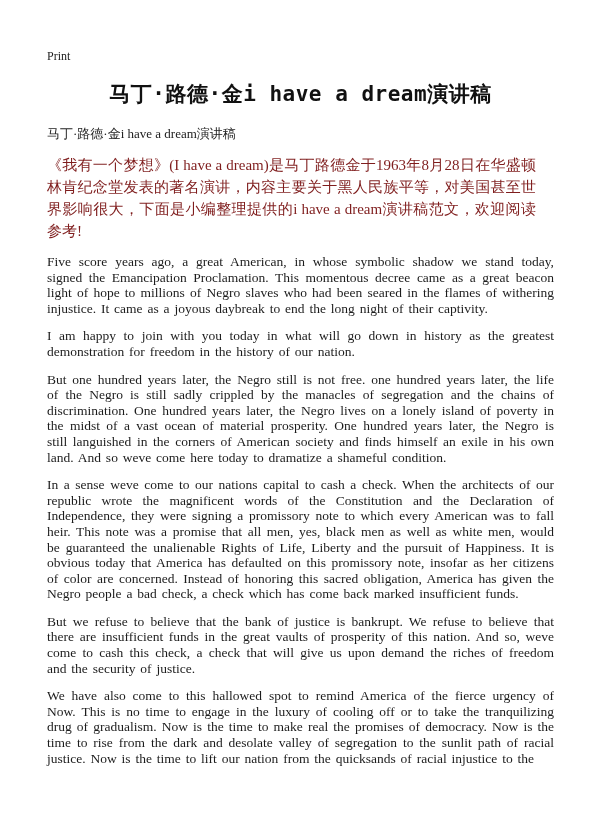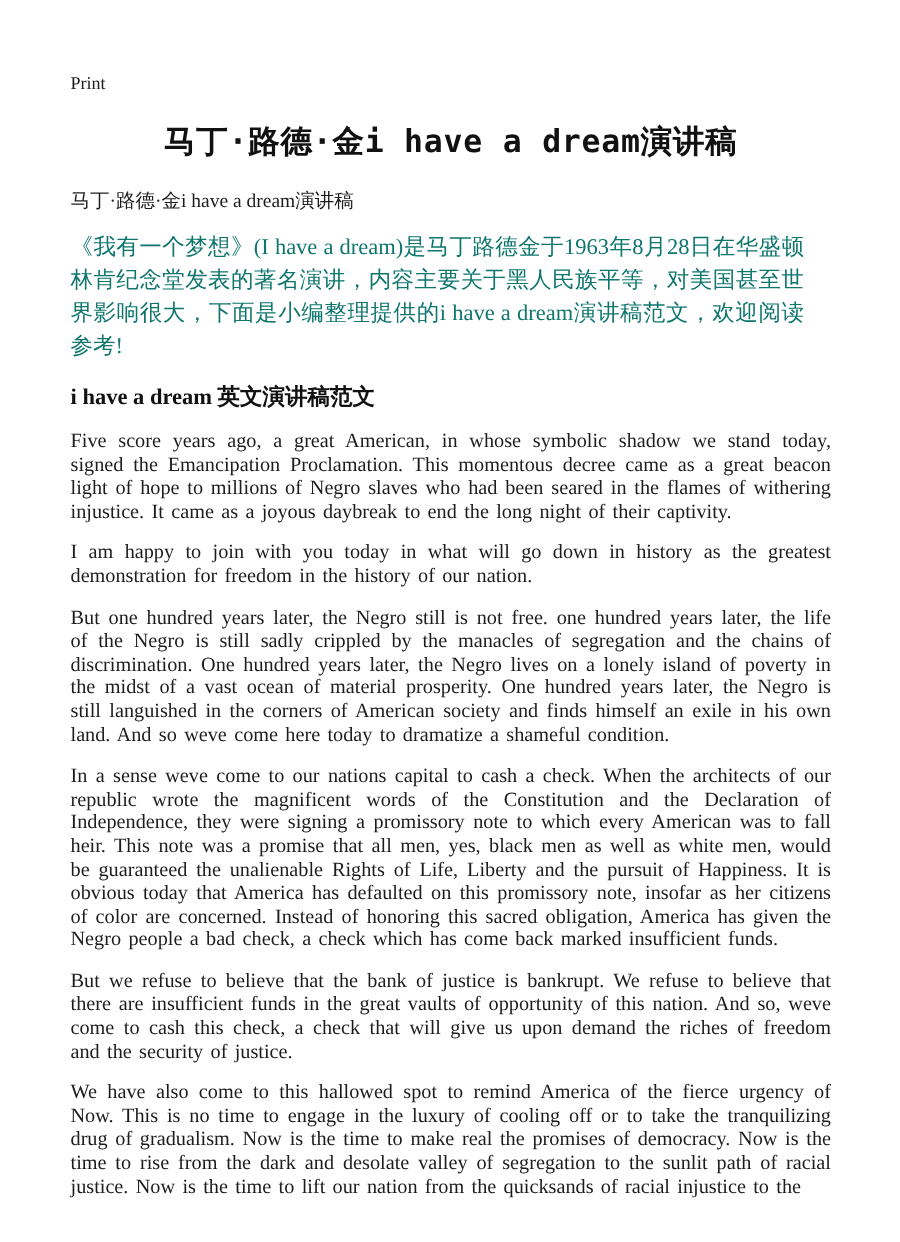--- a/index.html
+++ b/index.html
@@ -43,21 +43,21 @@
     font-family: "Liberation Serif", serif;
     font-size: 13px;
     color: #1c1c1c;
   }
   .intro-para {
     margin: 11px 18px 0 0;
     font-family: "Liberation Serif", serif;
     font-size: 15px;
     line-height: 22px;
     text-align: justify;
-    color: #0f766e;
+    color: #7f1d1d;
   }
   .section-heading {
     margin: 13px 0 0 0;
     font-family: "Liberation Serif", serif;
     font-weight: bold;
     font-size: 15px;
     color: #111111;
   }
   .body-para {
     margin: 12px 0 0 0;
@@ -75,27 +75,26 @@
 <div class="page">
 
   <div class="print-link">Print</div>
 
   <h1 class="doc-title">马丁·路德·金i have a dream演讲稿</h1>
 
   <div class="doc-subtitle">马丁·路德·金i have a dream演讲稿</div>
 
   <p class="intro-para">《我有一个梦想》(I have a dream)是马丁路德金于1963年8月28日在华盛顿林肯纪念堂发表的著名演讲，内容主要关于黑人民族平等，对美国甚至世界影响很大，下面是小编整理提供的i have a dream演讲稿范文，欢迎阅读参考!</p>
 
-  <h2 class="section-heading">i have a dream 英文演讲稿范文</h2>
 
   <p class="body-para">Five score years ago, a great American, in whose symbolic shadow we stand today, signed the Emancipation Proclamation. This momentous decree came as a great beacon light of hope to millions of Negro slaves who had been seared in the flames of withering injustice. It came as a joyous daybreak to end the long night of their captivity.</p>
 
   <p class="body-para">I am happy to join with you today in what will go down in history as the greatest demonstration for freedom in the history of our nation.</p>
 
   <p class="body-para">But one hundred years later, the Negro still is not free. one hundred years later, the life of the Negro is still sadly crippled by the manacles of segregation and the chains of discrimination. One hundred years later, the Negro lives on a lonely island of poverty in the midst of a vast ocean of material prosperity. One hundred years later, the Negro is still languished in the corners of American society and finds himself an exile in his own land. And so weve come here today to dramatize a shameful condition.</p>
 
   <p class="body-para">In a sense weve come to our nations capital to cash a check. When the architects of our republic wrote the magnificent words of the Constitution and the Declaration of Independence, they were signing a promissory note to which every American was to fall heir. This note was a promise that all men, yes, black men as well as white men, would be guaranteed the unalienable Rights of Life, Liberty and the pursuit of Happiness. It is obvious today that America has defaulted on this promissory note, insofar as her citizens of color are concerned. Instead of honoring this sacred obligation, America has given the Negro people a bad check, a check which has come back marked insufficient funds.</p>
 
-  <p class="body-para">But we refuse to believe that the bank of justice is bankrupt. We refuse to believe that there are insufficient funds in the great vaults of opportunity of this nation. And so, weve come to cash this check, a check that will give us upon demand the riches of freedom and the security of justice.</p>
+  <p class="body-para">But we refuse to believe that the bank of justice is bankrupt. We refuse to believe that there are insufficient funds in the great vaults of prosperity of this nation. And so, weve come to cash this check, a check that will give us upon demand the riches of freedom and the security of justice.</p>
 
   <p class="body-para">We have also come to this hallowed spot to remind America of the fierce urgency of Now. This is no time to engage in the luxury of cooling off or to take the tranquilizing drug of gradualism. Now is the time to make real the promises of democracy. Now is the time to rise from the dark and desolate valley of segregation to the sunlit path of racial justice. Now is the time to lift our nation from the quicksands of racial injustice to the</p>
 
 </div>
 
 </body></html>

